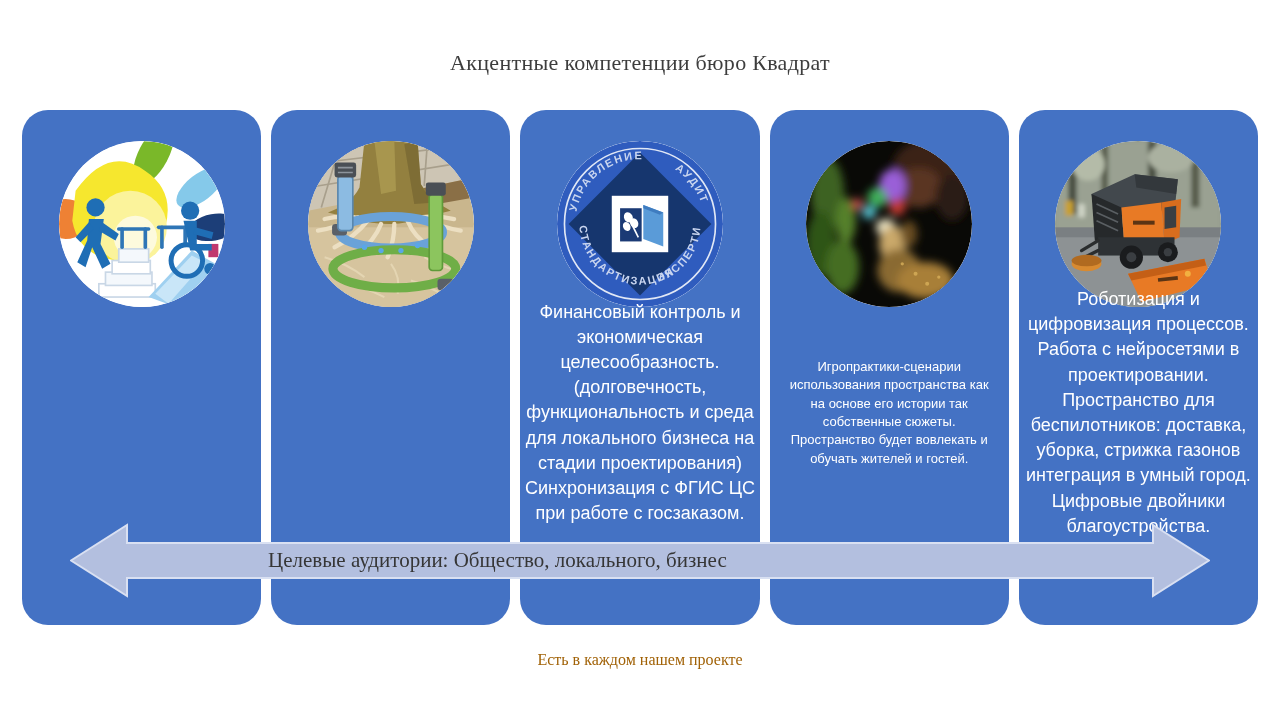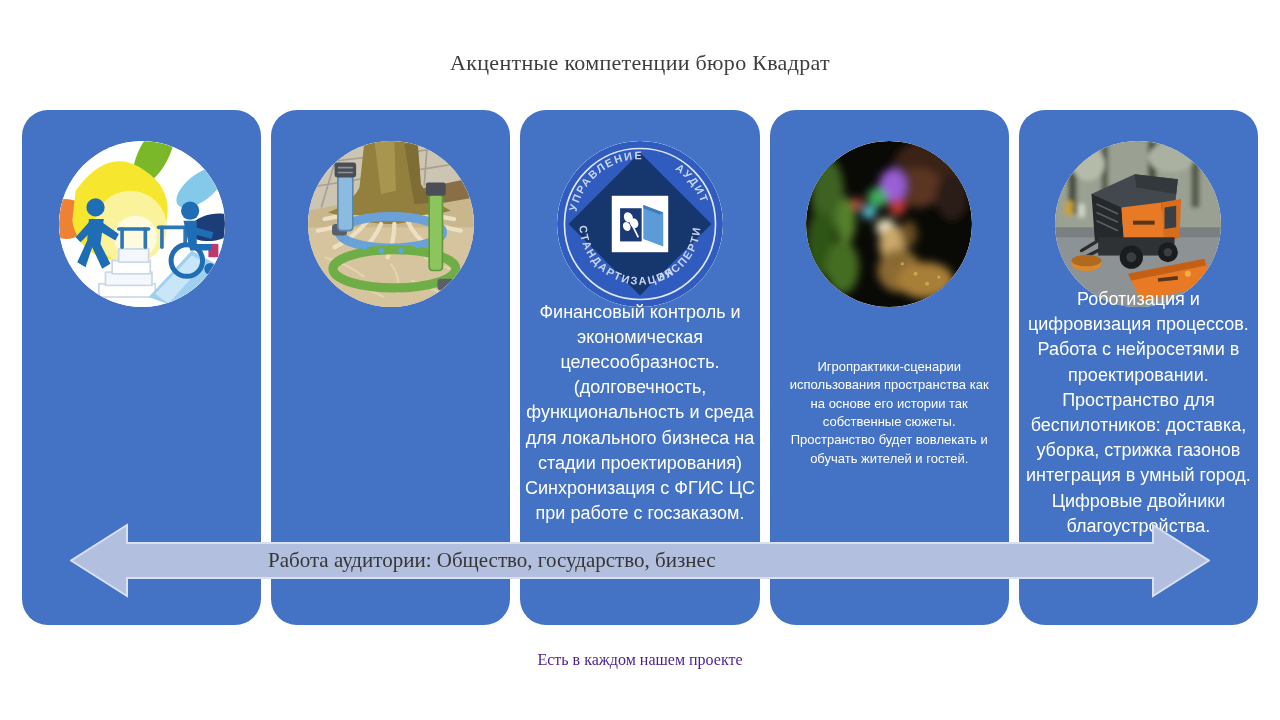--- a/index.html
+++ b/index.html
@@ -32,21 +32,21 @@
   .arrow-banner{
     position:absolute;left:70px;top:522px;width:1140px;height:77px;z-index:5;
   }
   .arrow-banner svg{position:absolute;left:0;top:0;}
   .arrow-label{
     position:absolute;left:198px;top:0;height:77px;display:flex;align-items:center;
     font-family:"Liberation Serif",serif;font-size:21px;color:#363636;
   }
   .footer-note{
     position:absolute;top:651px;left:0;width:1280px;text-align:center;
-    font-family:"Liberation Serif",serif;font-size:16px;color:#4c1d95;
+    font-family:"Liberation Serif",serif;font-size:16px;color:#a16207;
   }
   .logo-arc-text{font-family:"Liberation Sans",sans-serif;font-size:6.6px;fill:#c9d5ef;letter-spacing:1.1px;font-weight:bold;}
 </style>
 </head>
 <body>
 
 <div class="slide-title">Акцентные компетенции бюро Квадрат</div>
 
 <div class="cards-row">
 
@@ -325,16 +325,16 @@
     </div>
     <div class="card-text small">Роботизация и цифровизация процессов. Работа с нейросетями в проектировании. Пространство для беспилотников: доставка, уборка, стрижка газонов интеграция в умный город. Цифровые двойники благоустройства.</div>
   </div>
 
 </div>
 
 <div class="arrow-banner">
   <svg width="1140" height="77" viewBox="0 0 1140 77">
     <polygon points="1,38.5 57,3 57,21 1083,21 1083,3 1139,38.5 1083,74 1083,56 57,56 57,74" fill="#b3bfdf" stroke="#d9e0f2" stroke-width="2" stroke-linejoin="miter"></polygon>
   </svg>
-  <div class="arrow-label">Работа аудитории: Общество, государство, бизнес</div>
+  <div class="arrow-label">Целевые аудитории: Общество, локального, бизнес</div>
 </div>
 
 <div class="footer-note">Есть в каждом нашем проекте</div>
 
 </body></html>

